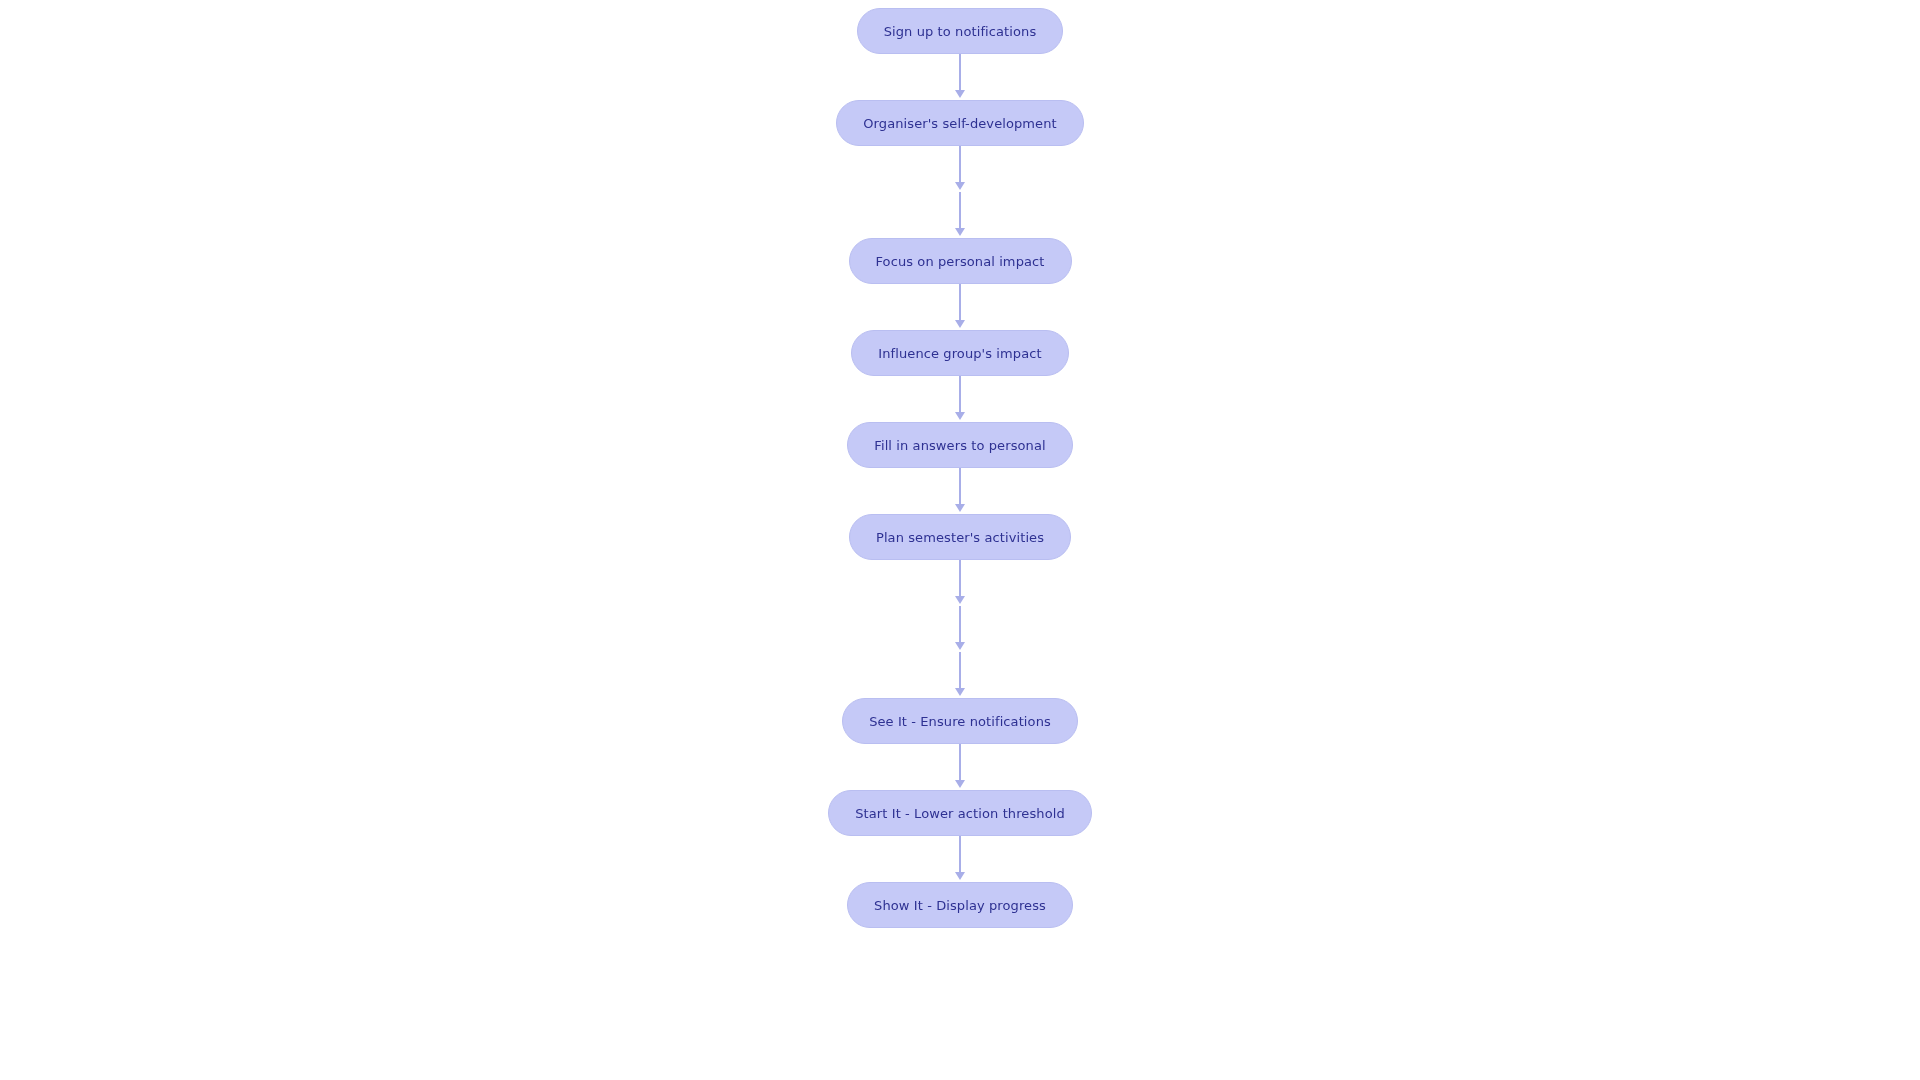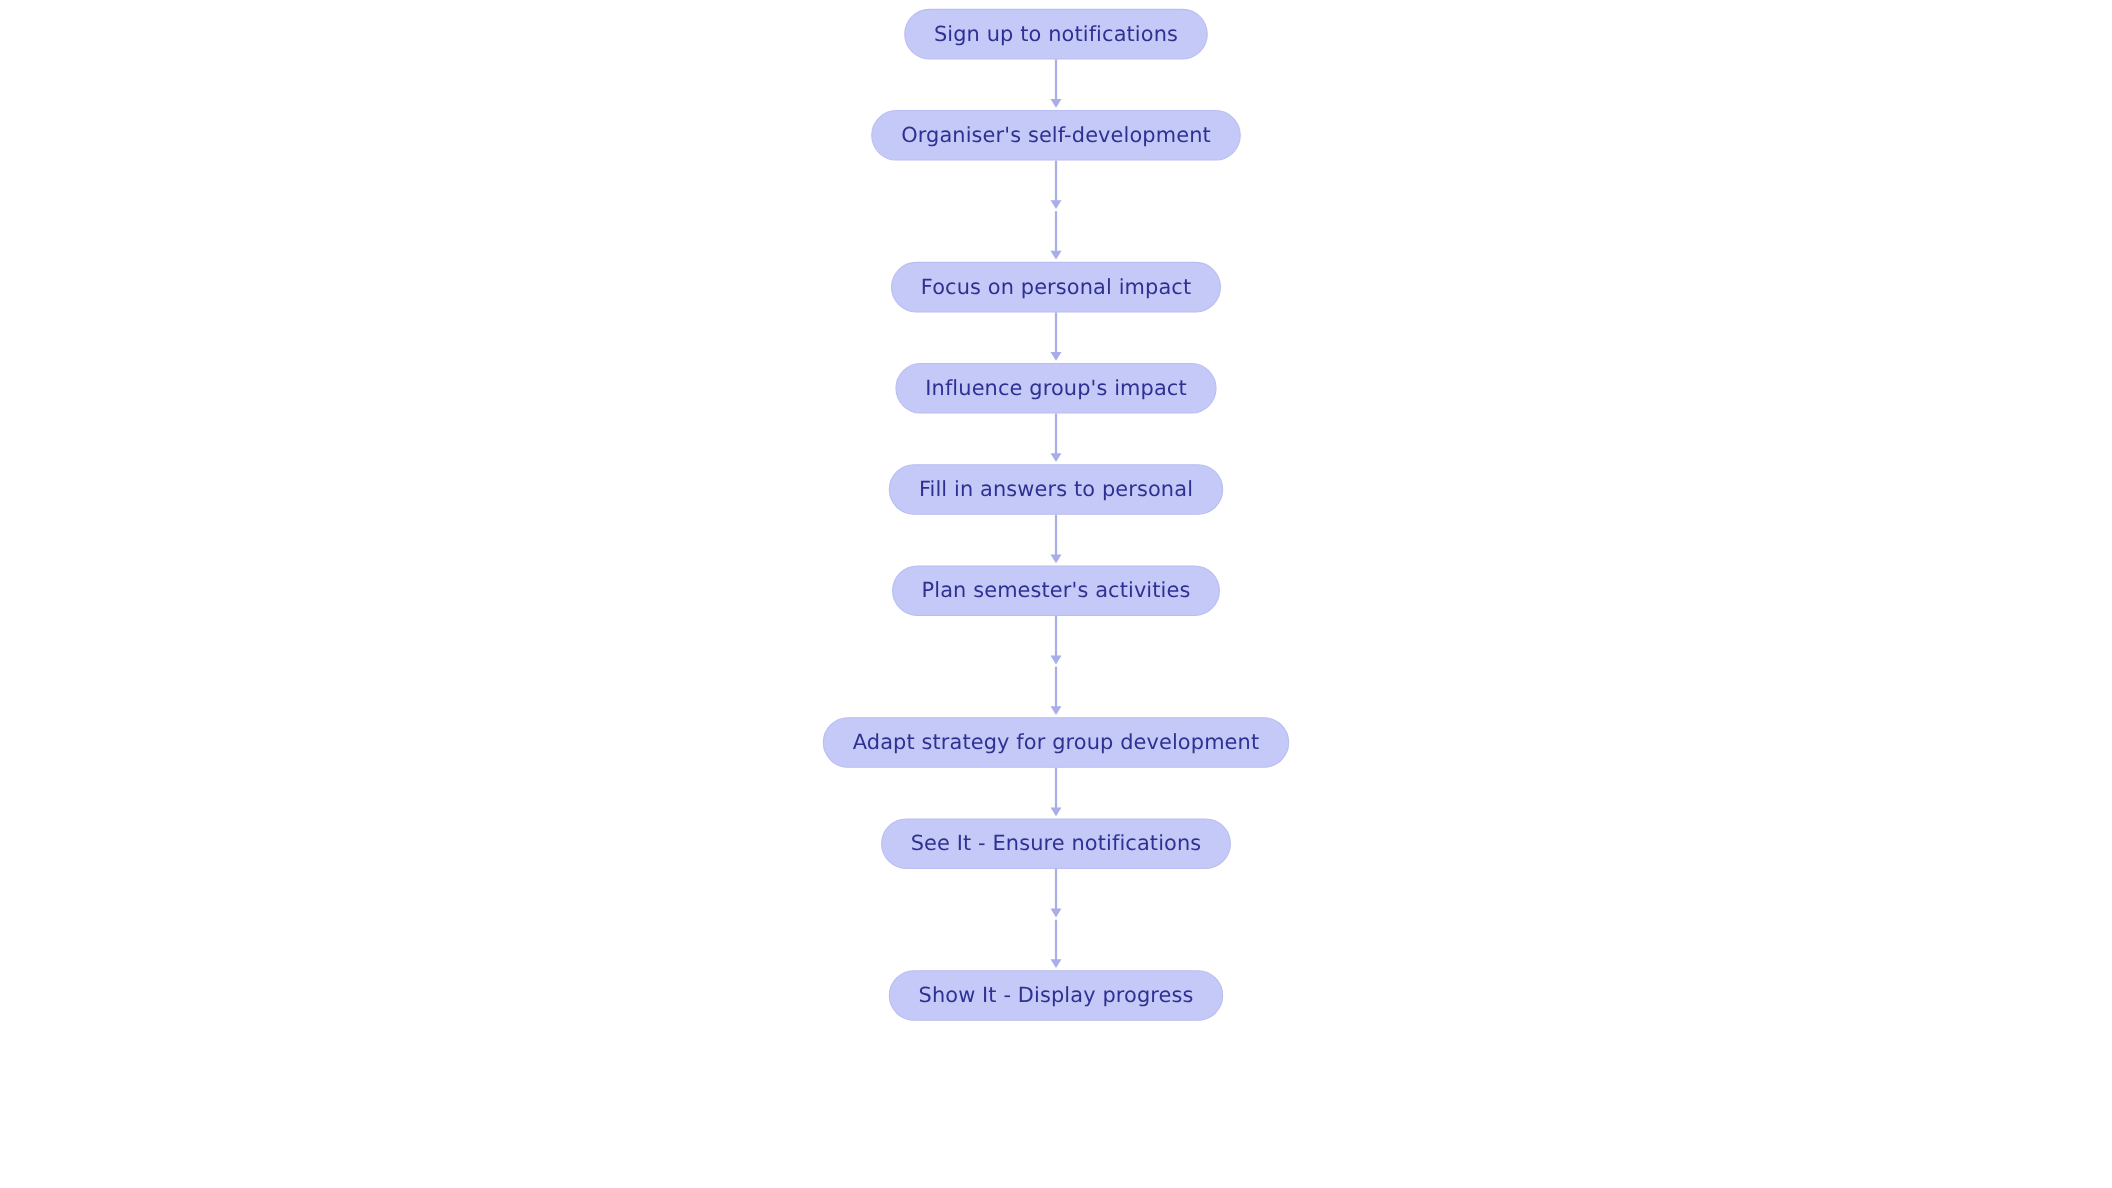--- a/index.html
+++ b/index.html
@@ -40,21 +40,21 @@
     align-items: center;
     justify-content: center;
     background: #c5c9f7;
     border: 1px solid #b9bef1;
     border-radius: 23px;
     padding: 0 26px;
     flex: none;
   }
   .node-label {
     color: #2e3192;
-    font-size: 19px;
+    font-size: 13px;
     font-weight: 400;
     line-height: 1;
     white-space: nowrap;
     letter-spacing: 0.1px;
   }
 
   
   .edge {
     position: relative;
     width: 14px;
@@ -130,33 +130,33 @@
         <span class="node-label">Plan semester's activities</span>
       </div>
       <div class="edge">
         <div class="edge-line"></div>
         <div class="edge-head"></div>
       </div>
       <div class="edge">
         <div class="edge-line"></div>
         <div class="edge-head"></div>
       </div>
-      <div class="node">
-        <span class="node-label">Adapt strategy for group development</span>
-      </div>
       <div class="edge">
         <div class="edge-line"></div>
         <div class="edge-head"></div>
       </div>
       <div class="node">
         <span class="node-label">See It - Ensure notifications</span>
       </div>
       <div class="edge">
         <div class="edge-line"></div>
         <div class="edge-head"></div>
+      </div>
+      <div class="node">
+        <span class="node-label">Start It - Lower action threshold</span>
       </div>
       <div class="edge">
         <div class="edge-line"></div>
         <div class="edge-head"></div>
       </div>
       <div class="node">
         <span class="node-label">Show It - Display progress</span>
       </div>
     </div>
 </div>

